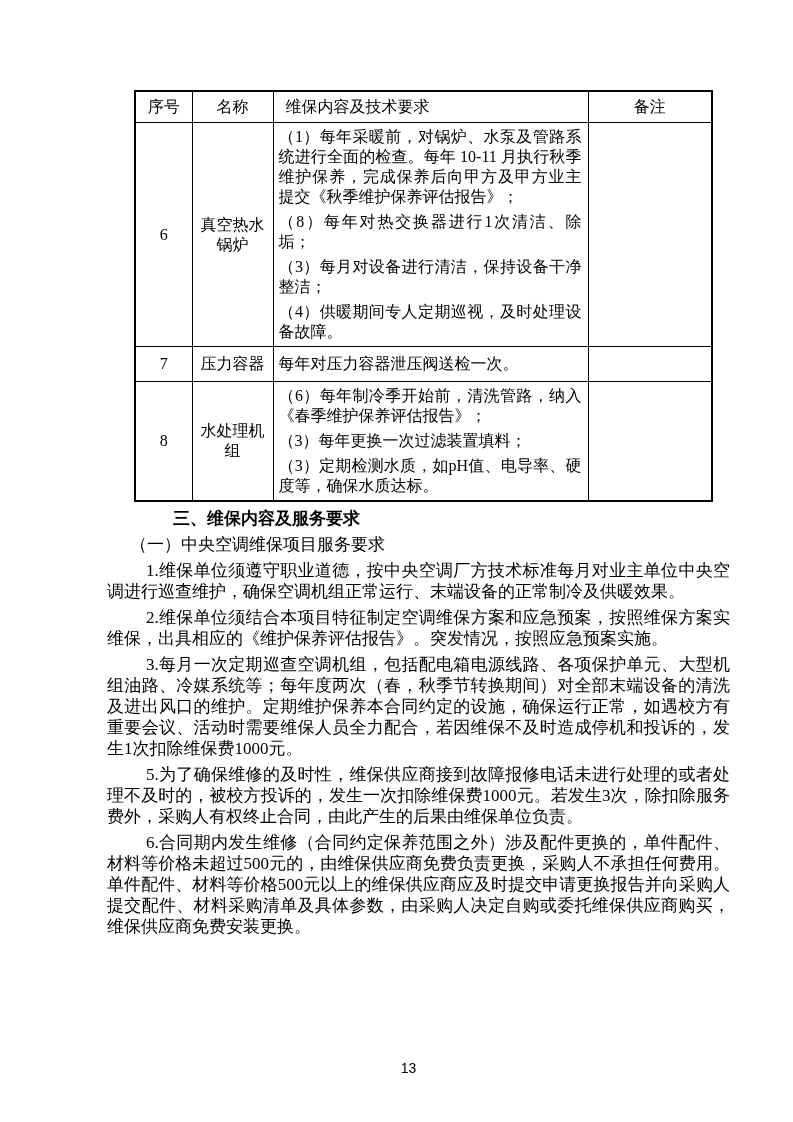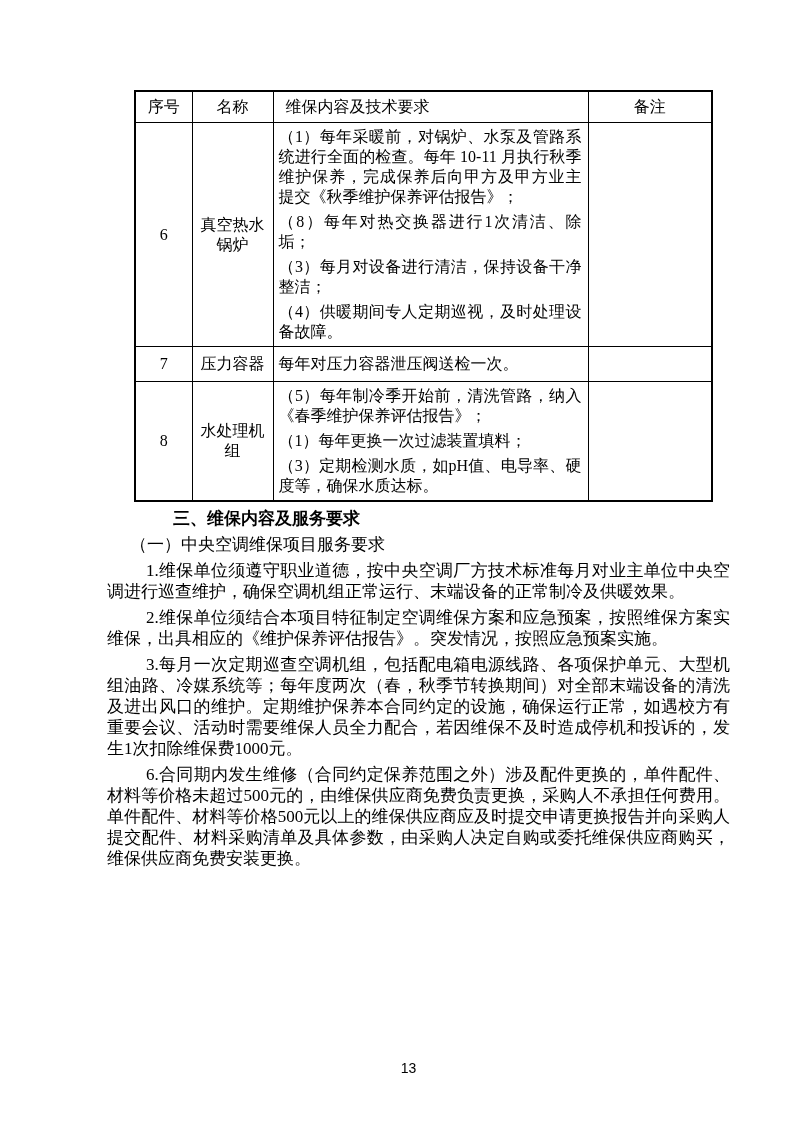--- a/index.html
+++ b/index.html
@@ -132,33 +132,34 @@
         <td class="cell-center">压力容器</td>
         <td class="cell-content">
           <p>每年对压力容器泄压阀送检一次。</p>
         </td>
         <td class="cell-remark"></td>
       </tr>
       <tr>
         <td class="cell-center">8</td>
         <td class="cell-center">水处理机组</td>
         <td class="cell-content">
-          <p>（5）每年制冷季开始前，清洗管路，纳入《春季维护保养评估报告》；</p>
-          <p>（1）每年更换一次过滤装置填料；</p>
+          <p>（6）每年制冷季开始前，清洗管路，纳入《春季维护保养评估报告》；</p>
+          <p>（3）每年更换一次过滤装置填料；</p>
           <p>（3）定期检测水质，如pH值、电导率、硬度等，确保水质达标。</p>
         </td>
         <td class="cell-remark"></td>
       </tr>
     </tbody>
   </table>
 
   <div class="text-block">
     <h3>三、维保内容及服务要求</h3>
     <p class="sub">（一）中央空调维保项目服务要求</p>
     <p class="para">1.维保单位须遵守职业道德，按中央空调厂方技术标准每月对业主单位中央空调进行巡查维护，确保空调机组正常运行、末端设备的正常制冷及供暖效果。</p>
     <p class="para">2.维保单位须结合本项目特征制定空调维保方案和应急预案，按照维保方案实维保，出具相应的《维护保养评估报告》。突发情况，按照应急预案实施。</p>
     <p class="para">3.每月一次定期巡查空调机组，包括配电箱电源线路、各项保护单元、大型机组油路、冷媒系统等；每年度两次（春，秋季节转换期间）对全部末端设备的清洗及进出风口的维护。定期维护保养本合同约定的设施，确保运行正常，如遇校方有重要会议、活动时需要维保人员全力配合，若因维保不及时造成停机和投诉的，发生1次扣除维保费1000元。</p>
+    <p class="para">5.为了确保维修的及时性，维保供应商接到故障报修电话未进行处理的或者处理不及时的，被校方投诉的，发生一次扣除维保费1000元。若发生3次，除扣除服务费外，采购人有权终止合同，由此产生的后果由维保单位负责。</p>
     <p class="para">6.合同期内发生维修（合同约定保养范围之外）涉及配件更换的，单件配件、材料等价格未超过500元的，由维保供应商免费负责更换，采购人不承担任何费用。单件配件、材料等价格500元以上的维保供应商应及时提交申请更换报告并向采购人提交配件、材料采购清单及具体参数，由采购人决定自购或委托维保供应商购买，维保供应商免费安装更换。</p>
   </div>
 
   <div class="page-number">13</div>
 
 </div>
 
 </body></html>

